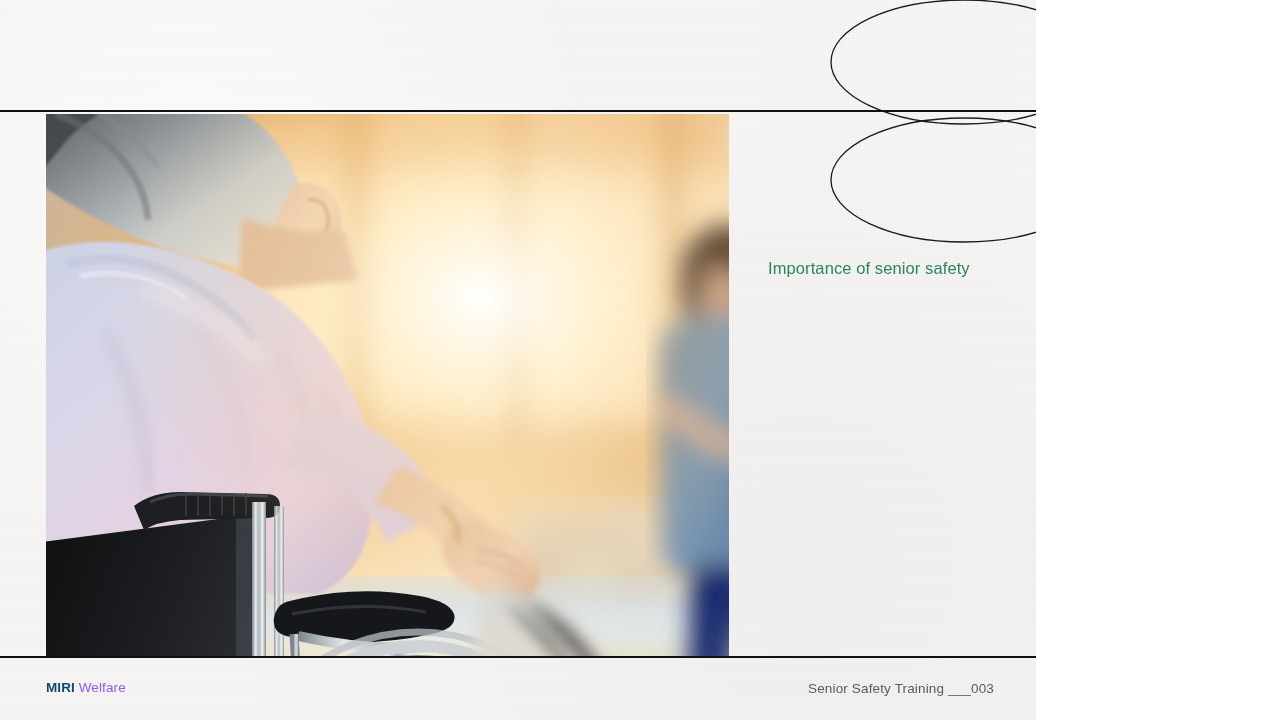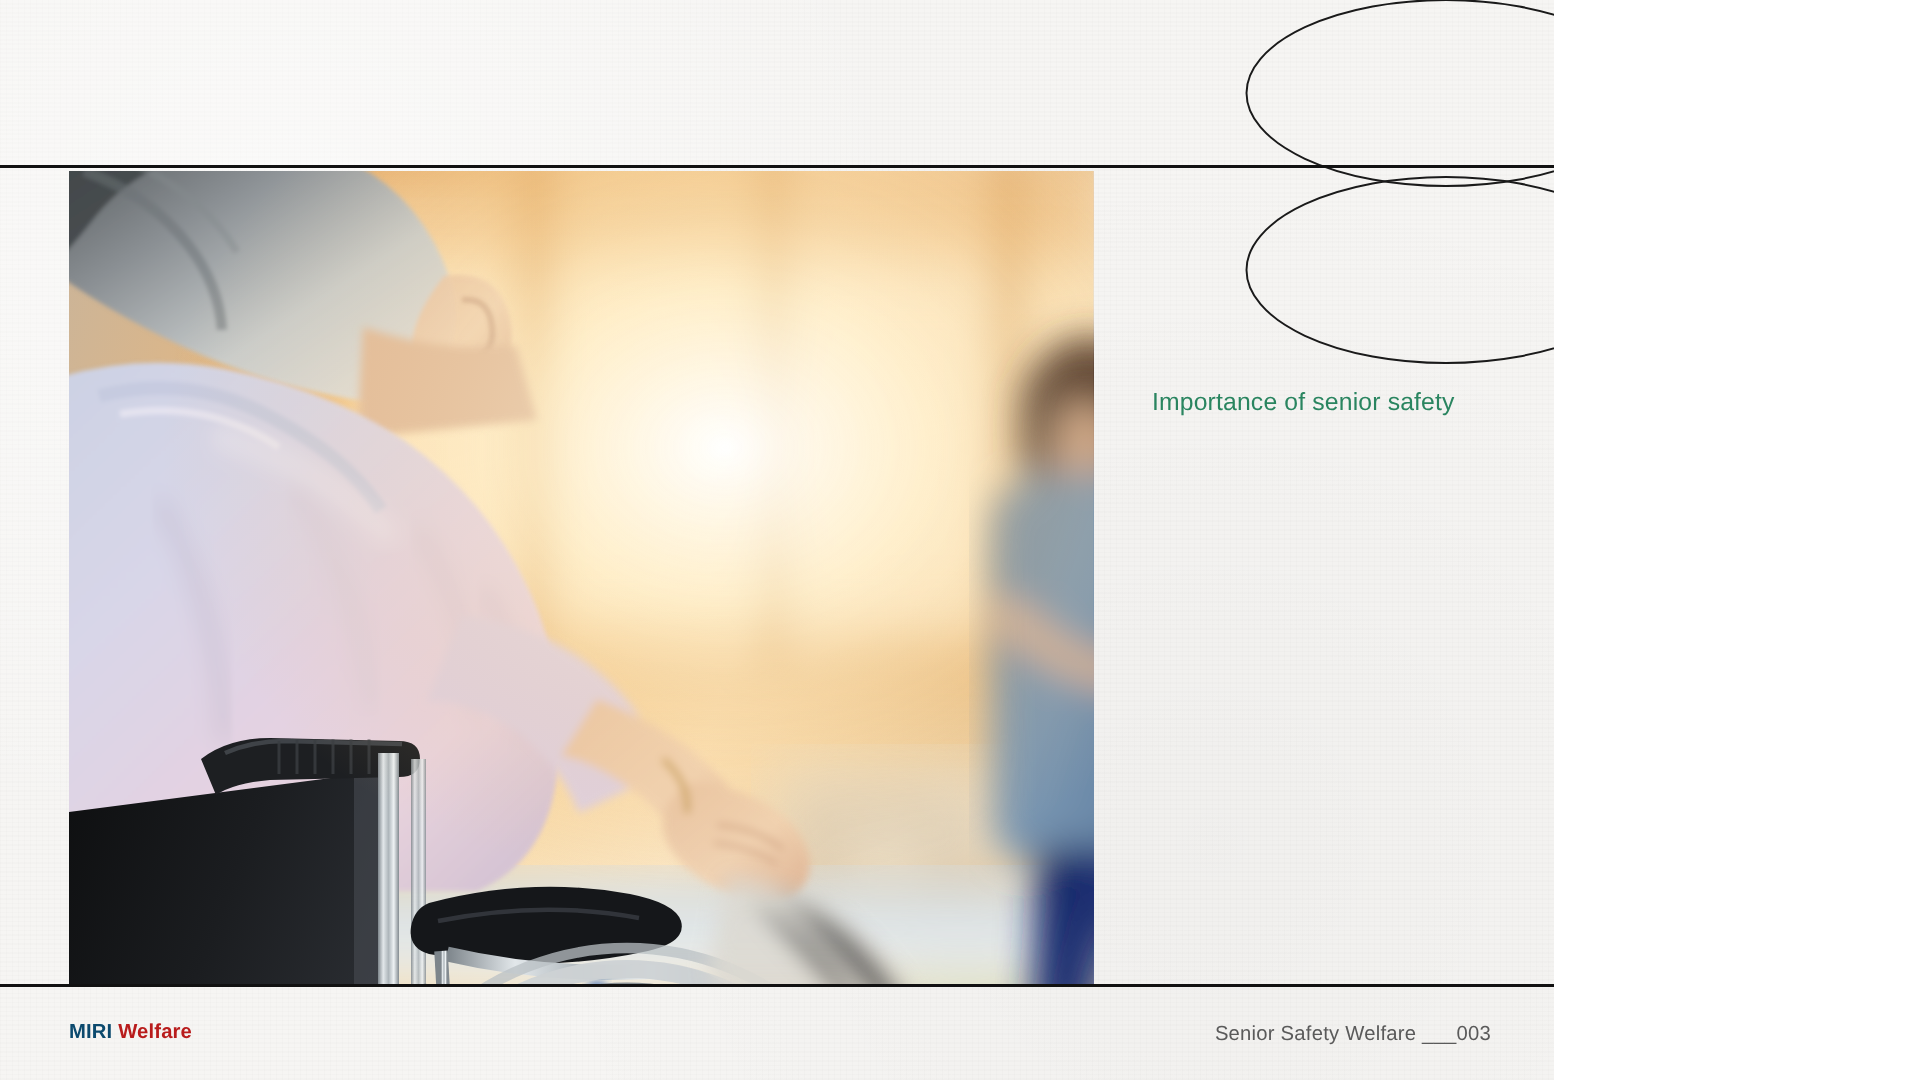--- a/index.html
+++ b/index.html
@@ -128,22 +128,22 @@
     color: #5c5c5c;
     letter-spacing: .1px;
     z-index: 5;
     white-space: nowrap;
   }
   .footer-left .brand {
     font-weight: 700;
     color: #0c4a6e;
   }
   .footer-left .brand-sub {
-    font-weight: 700;
-    color: #b91c1c;
+    font-weight: 400;
+    color: #8b5cf6;
   }
 
   .footer-right {
     position: absolute;
     right: 42px;
     top: 681px;
     font-size: 13.5px;
     color: #5a5a5a;
     letter-spacing: .15px;
     z-index: 5;
@@ -419,15 +419,15 @@
   </div>
 
   <div class="content">
     <p class="eyebrow">Importance of senior safety</p>
   </div>
 
   <div class="footer-left">
     <span class="brand">MIRI</span><span> </span><span class="brand-sub">Welfare</span>
   </div>
 
-  <div class="footer-right">Senior Safety Welfare ___003</div>
+  <div class="footer-right">Senior Safety Training ___003</div>
 
 </div>
 
 </body></html>

